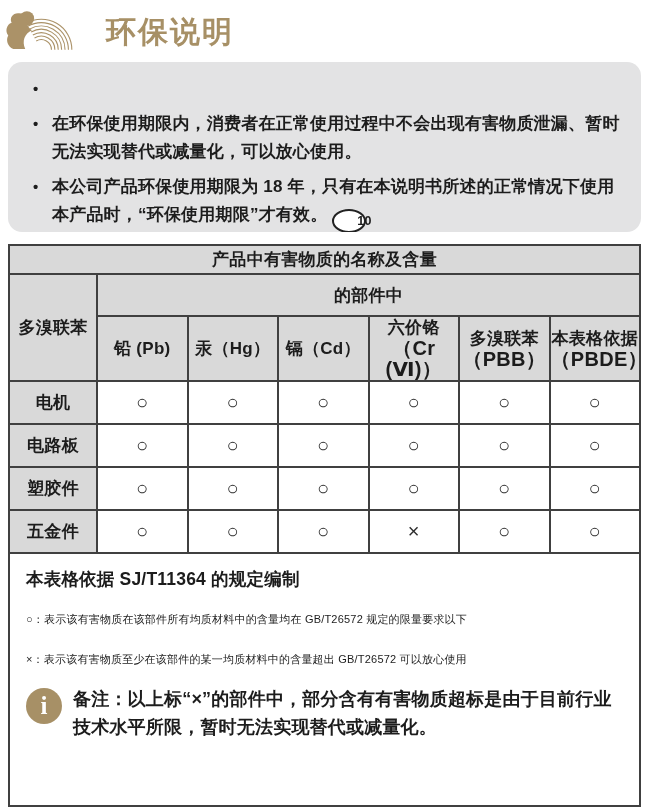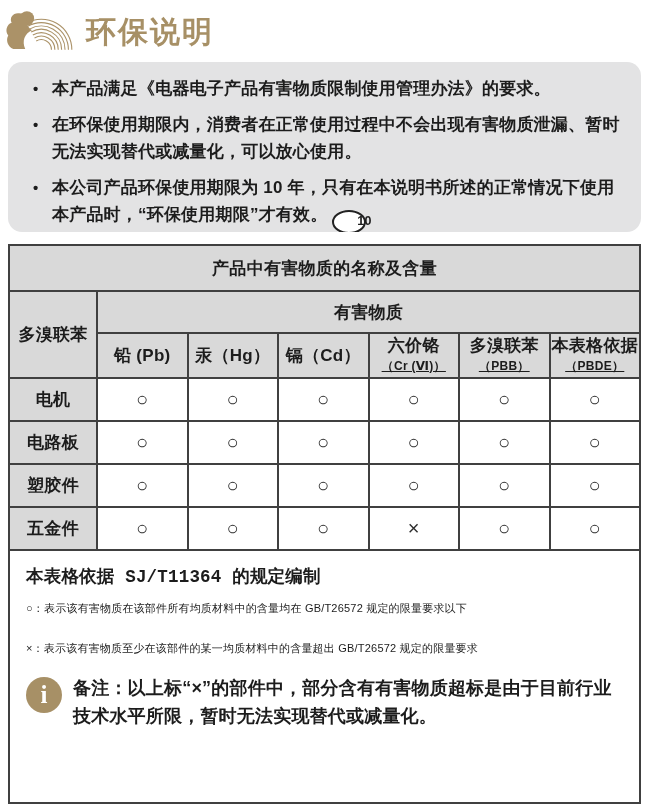--- a/index.html
+++ b/index.html
@@ -1,20 +1,20 @@
 <!DOCTYPE html>
 <html><head>
 <meta charset="utf-8">
 <style>
   * { margin:0; padding:0; box-sizing:border-box; }
   html,body { width:649px; height:808px; background:#ffffff; overflow:hidden; }
   body { font-family:"Liberation Sans","DejaVu Sans",sans-serif; color:#1c1c1c; }
 
   
-  .header { display:flex; align-items:center; gap:4px; height:58px; padding:6px 0 0 4px; }
+  .header { display:flex; align-items:center; gap:24px; height:58px; padding:6px 0 0 4px; }
   .brand-icon { width:78px; height:50px; flex:none; }
   .page-title { font-size:30px; font-weight:700; color:#a79066; letter-spacing:2px; }
 
   
   .eco-panel { margin:4px 8px 0 8px; height:170px; background:#e3e3e4; border-radius:14px;
                padding:13px 20px 10px 16px; overflow:hidden; }
   .bullet-row { display:flex; margin-bottom:8px; }
   .bullet-dot { flex:none; width:28px; padding-left:9px; font-size:15px; line-height:27px; font-weight:700; }
   .bullet-text { font-size:17px; font-weight:700; line-height:27.5px; letter-spacing:0.2px; }
 
@@ -22,31 +22,31 @@
   .epup { display:inline-flex; align-items:center; justify-content:center;
           width:24px; height:24px; border:2.5px solid #222; border-radius:50%;
           font-size:12.5px; font-weight:700; vertical-align:-5px; margin-left:5px;
           background:#fff;padding-left:30px; }
 
   
   table { width:633px; margin:12px 8px 0 8px; border-collapse:collapse; table-layout:fixed; }
   td { border:2px solid #404040; text-align:center; vertical-align:middle;
        font-size:17px; letter-spacing:0.3px; }
   .hd { background:#d9d9d9; font-weight:700; }
-  tr.r-title  { height:46px;padding-left:25px; }
+  tr.r-title  { height:29px;padding-left:25px; }
   tr.r-group  { height:42px; }
   tr.r-subs   { height:45px;padding-left:17px; }
   tr.r-body   { height:43px; }
   .sub .l1 { line-height:21px; }
-  .sub .l2 { line-height:21px; font-size:12px;text-decoration:underline; }
+  .sub .l2 { line-height:21px; font-size:20px; }
   .mark { font-size:20px; font-weight:400; color:#2e2e2e; }
 
   
   .notes-cell { height:253px; vertical-align:top; text-align:left; padding:13px 16px 0 16px; }
-  .note-basis { font-size:17.5px; font-weight:700; margin-bottom:7px; letter-spacing:0.2px;font-family:Liberation Mono, monospace; }
+  .note-basis { font-size:17.5px; font-weight:700; margin-bottom:15px; letter-spacing:0.2px; }
   .note-line  { font-size:11px; font-weight:400; line-height:27px; margin-bottom:13px; letter-spacing:0.2px; }
   .remark { display:flex; gap:11px; margin-top:3px; }
   .info-icon { flex:none; width:36px; height:36px; border-radius:50%; background:#a79066;
                color:#ffffff; display:flex; align-items:center; justify-content:center;
                font-family:"Liberation Serif","DejaVu Serif",serif;
                font-size:25px; font-weight:700; margin-top:2px; }
   .remark-text { font-size:18px; font-weight:700; line-height:27.5px; letter-spacing:0.2px; }
 </style>
 </head>
 <body>
@@ -65,31 +65,30 @@
       <path d="M26 15.7 A36 36 0 0 1 80 47"></path>
     </g>
   </svg>
   <div class="page-title">环保说明</div>
 </div>
 
 <div class="eco-panel">
 
   <div class="bullet-row">
     <span class="bullet-dot">•</span>
-    <p class="bullet-text">本产品满足《电器电子产品有害物质限制使用管理办法》的要求。</p>
   </div>
 
   <div class="bullet-row">
     <span class="bullet-dot">•</span>
     <p class="bullet-text">在环保使用期限内，消费者在正常使用过程中不会出现有害物质泄漏、暂时无法实现替代或减量化，可以放心使用。</p>
   </div>
 
   <div class="bullet-row">
     <span class="bullet-dot">•</span>
-    <p class="bullet-text"><span>本公司产品环保使用期限为 10 年，只有在本说明书所述的正常情况下使用本产品时，“环保使用期限”才有效。</span><span class="epup">10</span></p>
+    <p class="bullet-text"><span>本公司产品环保使用期限为 18 年，只有在本说明书所述的正常情况下使用本产品时，“环保使用期限”才有效。</span><span class="epup">10</span></p>
   </div>
 
 </div>
 
 <table>
   <colgroup>
     <col style="width:88px">
       <col>
       <col>
       <col>
@@ -98,21 +97,21 @@
       <col>
   </colgroup>
 
   <tbody>
       <tr class="r-title">
     <td class="hd" colspan="7">产品中有害物质的名称及含量</td>
   </tr>
 
   <tr class="r-group">
     <td class="hd" rowspan="2">多溴联苯</td>
-    <td class="hd" colspan="6">有害物质</td>
+    <td class="hd" colspan="6">的部件中</td>
   </tr>
 
   <tr class="r-subs">
     <td class="hd sub">
           <div class="l1">铅 (Pb)</div>
           <div class="l2"></div>
         </td>
     <td class="hd sub">
           <div class="l1">汞（Hg）</div>
           <div class="l2"></div>
@@ -172,21 +171,21 @@
     <td class="mark">○</td>
     <td class="mark">×</td>
     <td class="mark">○</td>
     <td class="mark">○</td>
   </tr>
 
   <tr>
     <td class="notes-cell" colspan="7">
       <p class="note-basis">本表格依据 SJ/T11364 的规定编制</p>
       <p class="note-line">○：表示该有害物质在该部件所有均质材料中的含量均在 GB/T26572 规定的限量要求以下</p>
-      <p class="note-line">×：表示该有害物质至少在该部件的某一均质材料中的含量超出 GB/T26572 规定的限量要求</p>
+      <p class="note-line">×：表示该有害物质至少在该部件的某一均质材料中的含量超出 GB/T26572 可以放心使用</p>
       <div class="remark">
         <span class="info-icon">i</span>
         <p class="remark-text">备注：以上标“×”的部件中，部分含有有害物质超标是由于目前行业技术水平所限，暂时无法实现替代或减量化。</p>
       </div>
     </td>
   </tr>
 </tbody>
   </table>
 
 </body></html>

